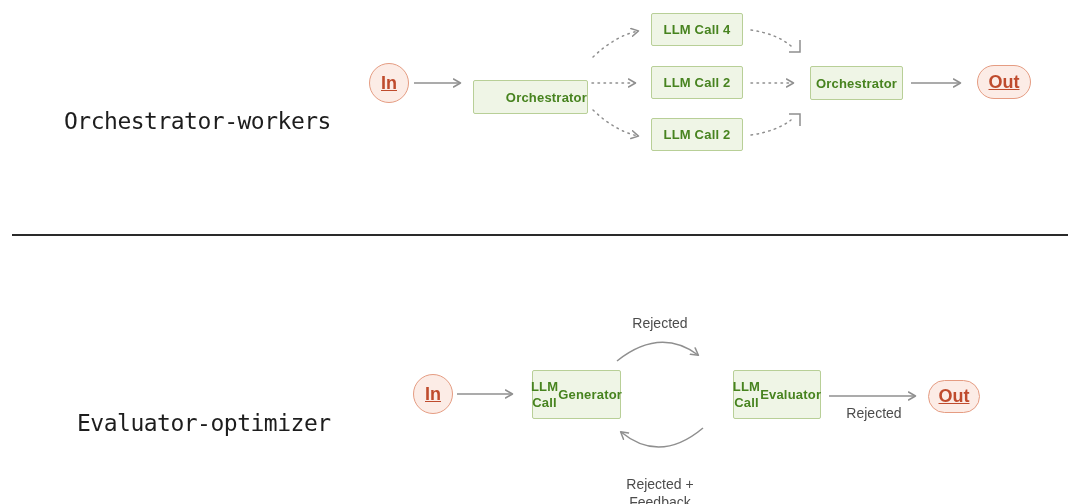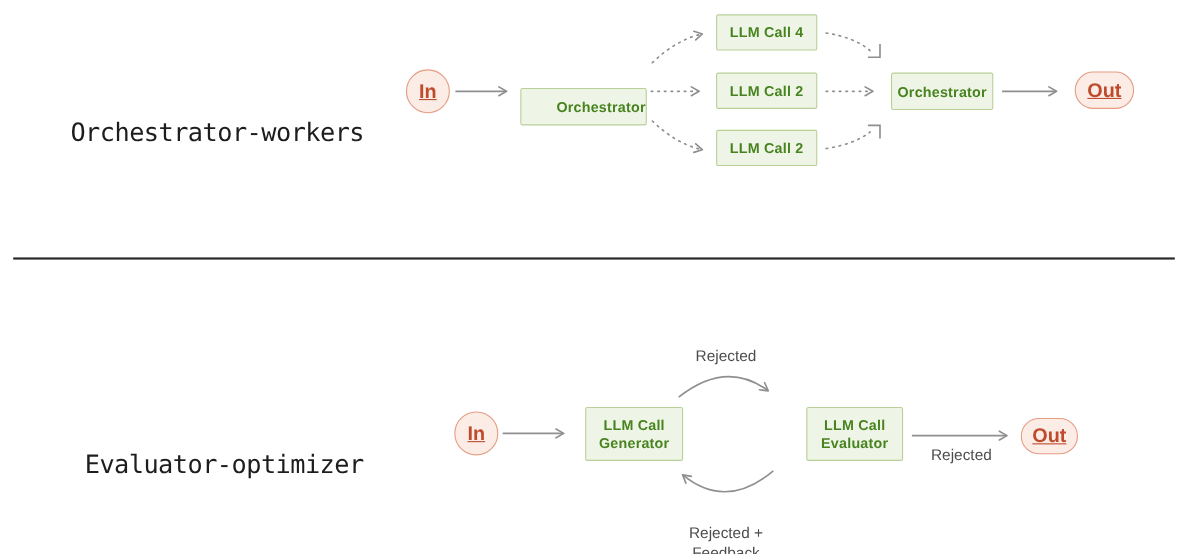--- a/index.html
+++ b/index.html
@@ -27,21 +27,21 @@
     font-weight:bold;font-size:13px;letter-spacing:.2px;
   }
   .node.pink{
     background:var(--pink-fill,#fcece6);
     border:1px solid var(--pink-border,#e59c82);
     color:var(--pink-text,#bf4b2d);
     font-weight:bold;font-size:18px;text-decoration:underline;
   }
   .node.circle{border-radius:50%;}
   .node.pill{border-radius:17px;}
-  .node.two-line{flex-direction:column;line-height:16px;}
+  .node.two-line{line-height:16px;}
   .edge-label{
     position:absolute;color:var(--label-text,#4c4c4c);
     font-size:14px;text-align:center;line-height:18px;white-space:pre-line;
   }
   .divider{
     position:absolute;left:12px;top:234px;width:1056px;height:2px;
     background:var(--divider,#2a2a2a);
   }
   svg.overlay{position:absolute;left:0;top:0;pointer-events:none;}
   svg .solid{stroke:var(--arrow,#8f8f8f);stroke-width:1.6;fill:none;}

